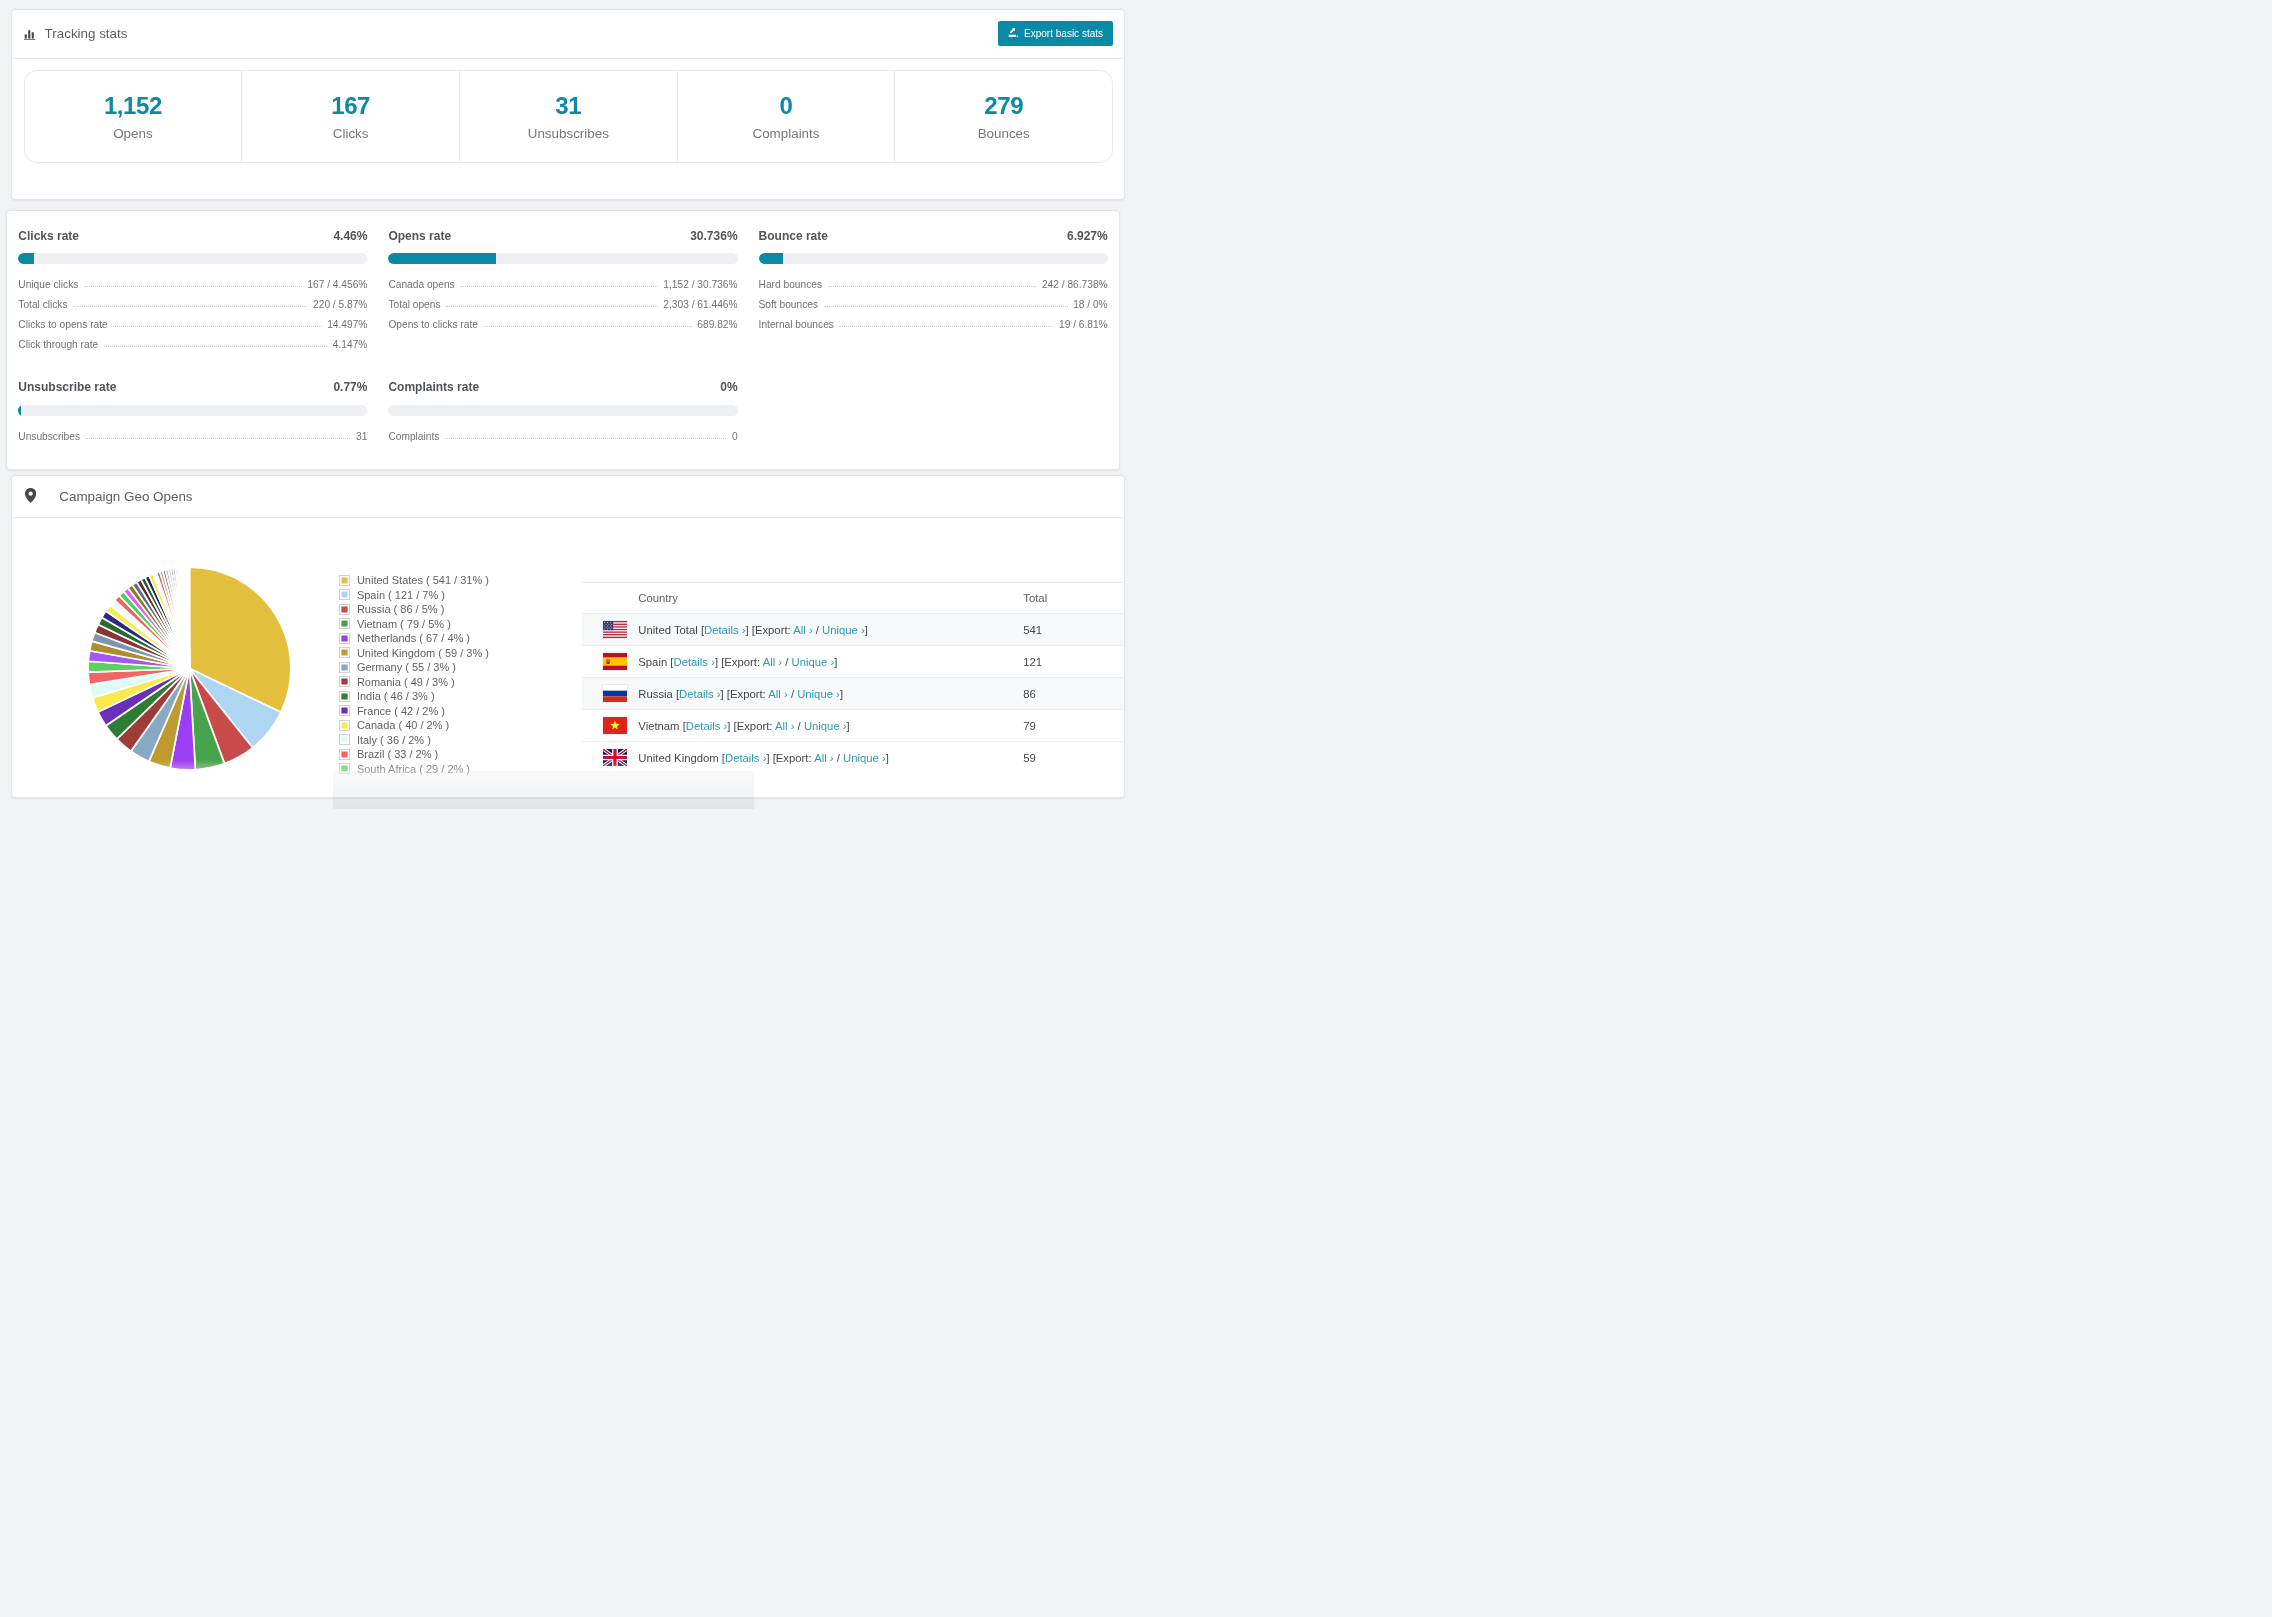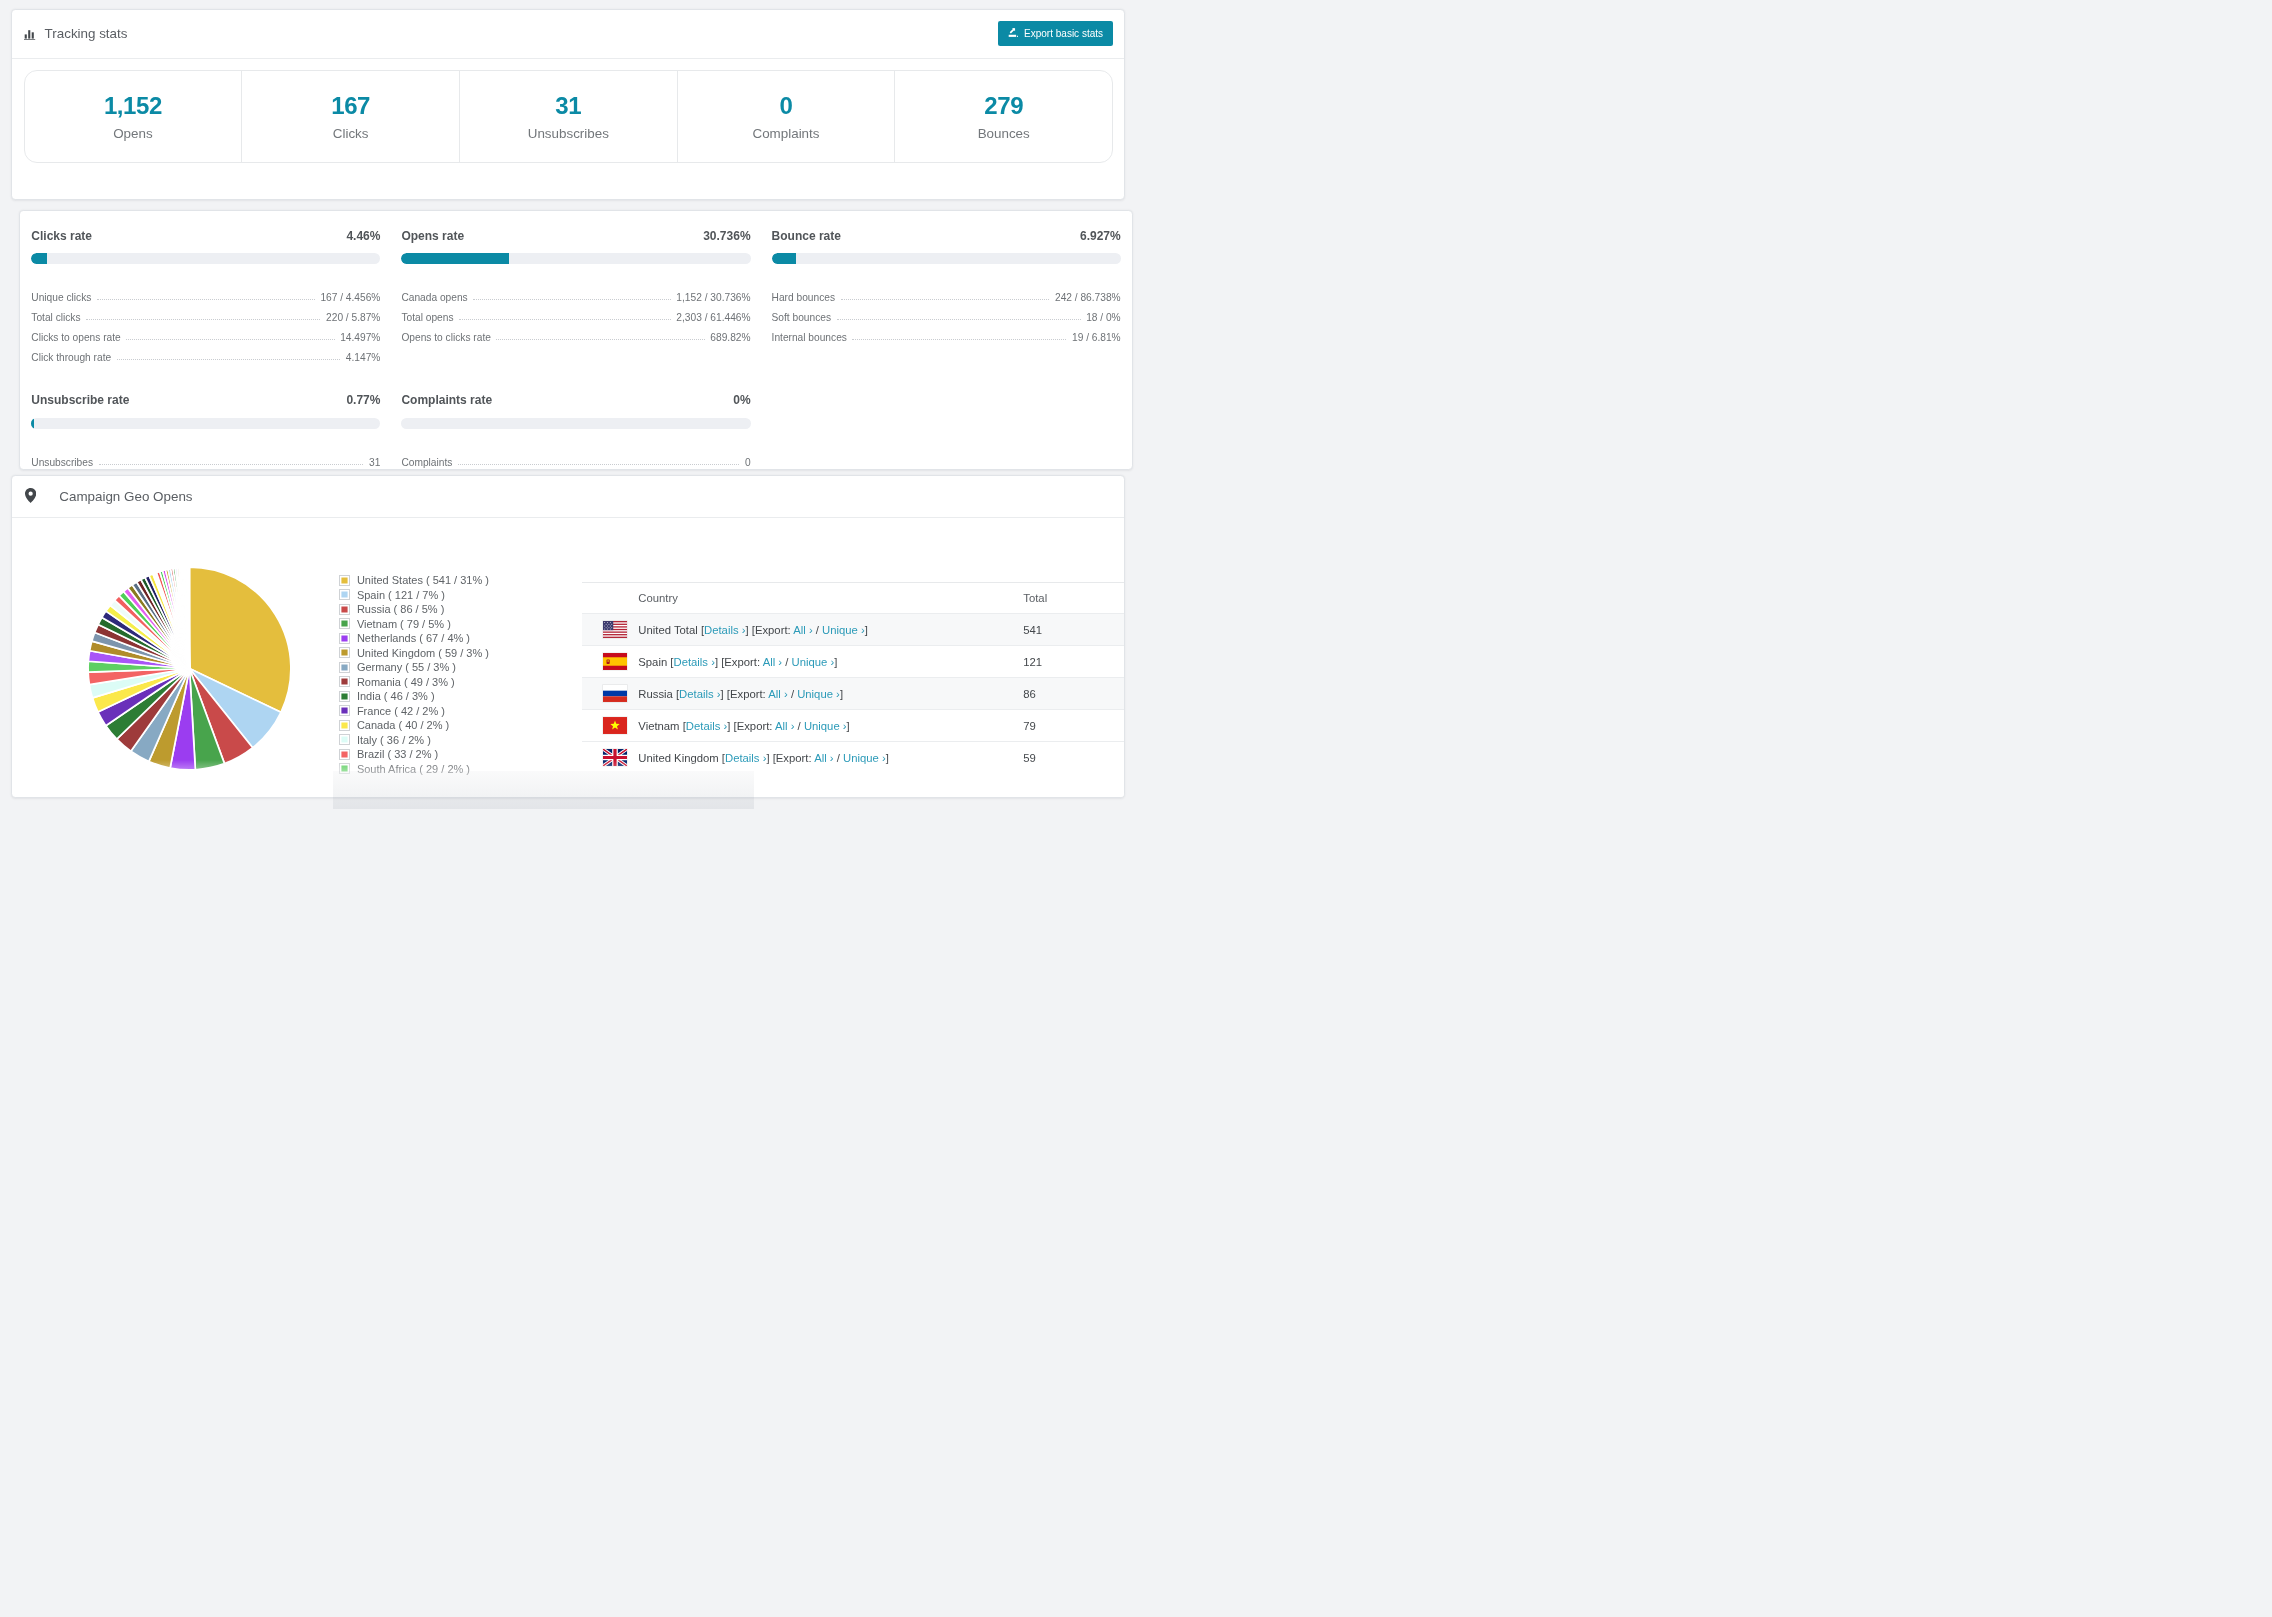--- a/index.html
+++ b/index.html
@@ -39,30 +39,30 @@
   }
   .stat-box {
     flex:1; display:flex; flex-direction:column;
     align-items:center; justify-content:center; gap:5.6px;
     border-right:0.7px solid #e7e9eb;
   }
   .stat-box:last-child { border-right:none; }
   .stat-value { font-size:24px; font-weight:bold; color:var(--accent); letter-spacing:-0.4px; }
   .stat-label { font-size:13.4px; color:#73777b; }
   
-  #card-rates { left:19px; top:210px; width:1114px; height:260px; padding:17.6px 11.3px; }
+  #card-rates { left:6px; top:210px; width:1114px; height:260px; padding:17.6px 11.3px; }
   #rates-grid {
     display:grid; grid-template-columns:repeat(3,1fr);
     column-gap:21px; row-gap:28px;
   }
   .rate-head { display:flex; justify-content:space-between; align-items:baseline; margin-bottom:10.6px; }
   .rate-title, .rate-value { font-size:12px; font-weight:bold; color:#515559; }
   .bar-track { height:11.3px; background:#edeff3; border-radius:6.4px; overflow:hidden; }
   .bar-fill { height:100%; background:var(--accent); border-radius:6.4px 0 0 6.4px; }
-  .rate-rows { margin-top:21px;text-align:center; }
+  .rate-rows { margin-top:8px;text-align:center; }
   .rrow { display:flex; align-items:flex-end; height:20px; font-size:10.2px; color:#6e7276; }
   .rrow .rlabel { white-space:nowrap; padding-bottom:2.1px; }
   .rrow .leader { flex:1; border-bottom:1.4px dotted #c9ccd0; margin:0 5.6px 5.6px; }
   .rrow .rvalue { white-space:nowrap; padding-bottom:2.1px; }
   
   #card-geo { left:11.3px; top:475px; width:1114px; height:323px; }
   .geo-head { height:42px; padding:0 12.7px; display:flex; align-items:center; gap:23px; border-bottom:0.7px solid #eaecee; }
   #geo-content { position:relative; height:279px;margin-left:19px; }
   #pie-chart { position:absolute; left:55px; top:47px; width:207px; height:207px; }
   #pie-legend { position:absolute; left:308px; top:55px; }

